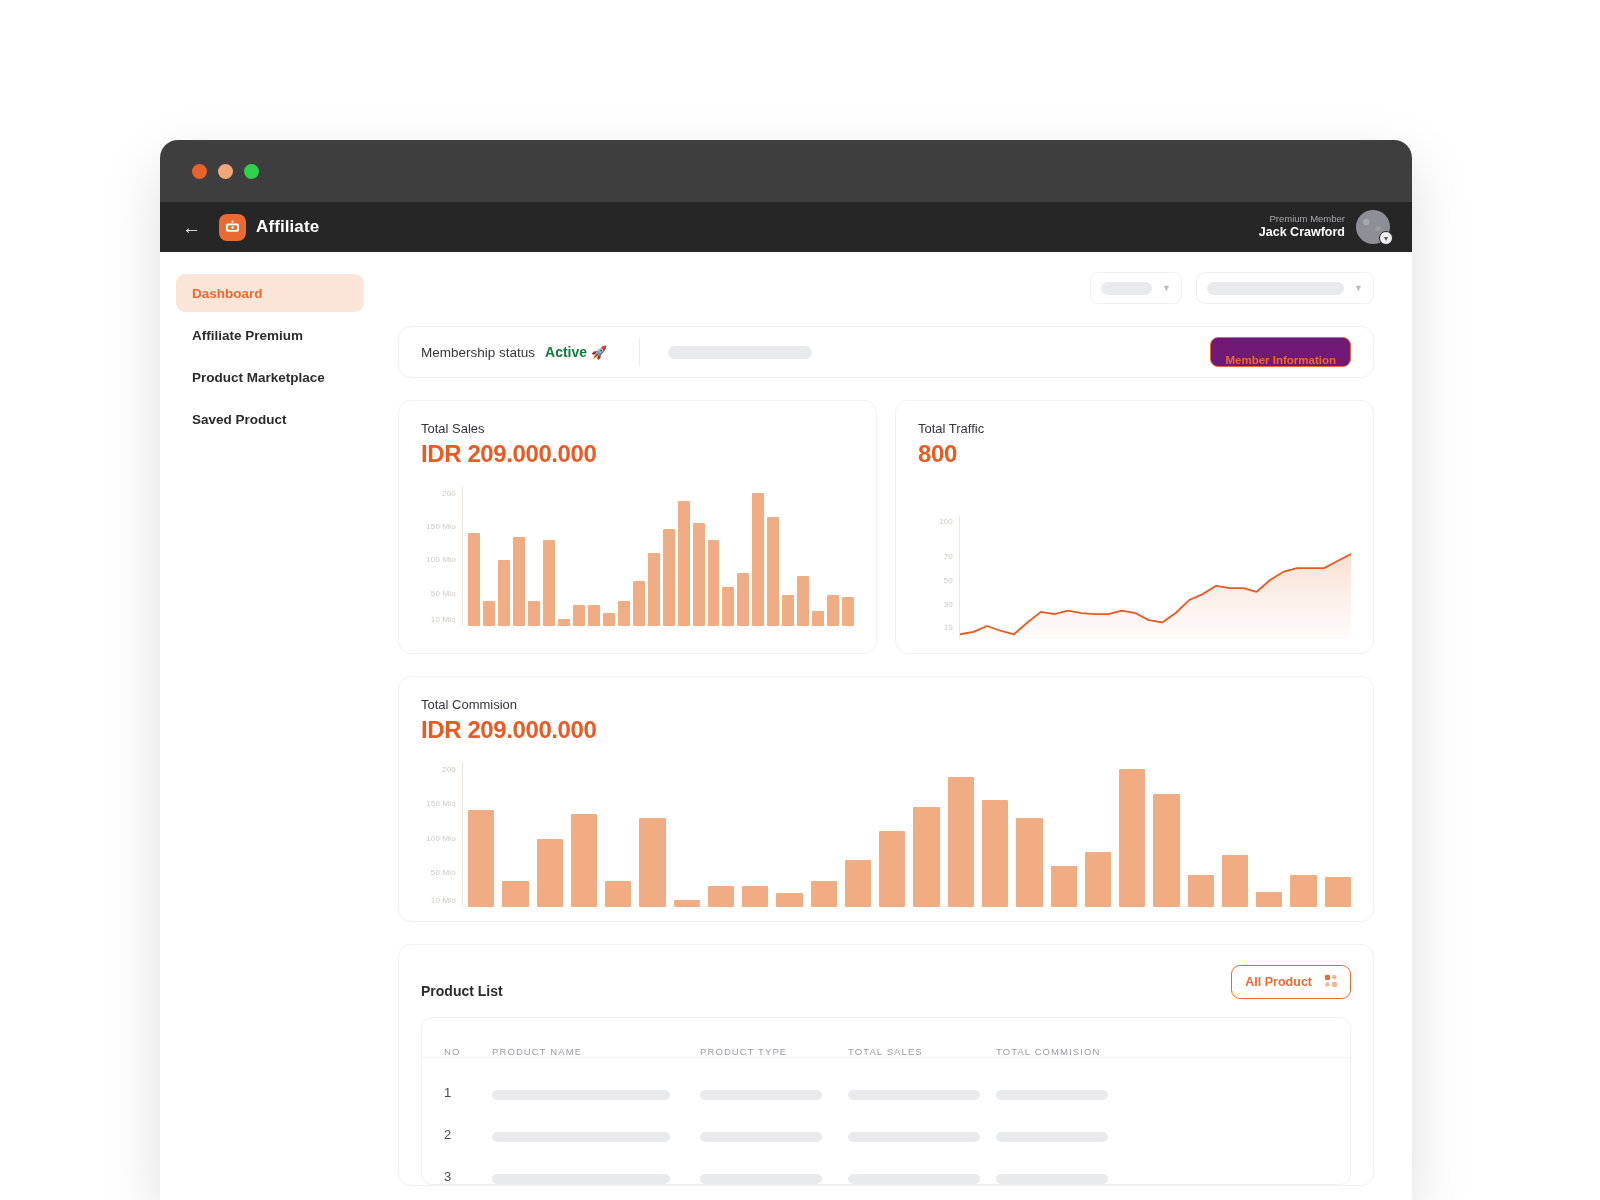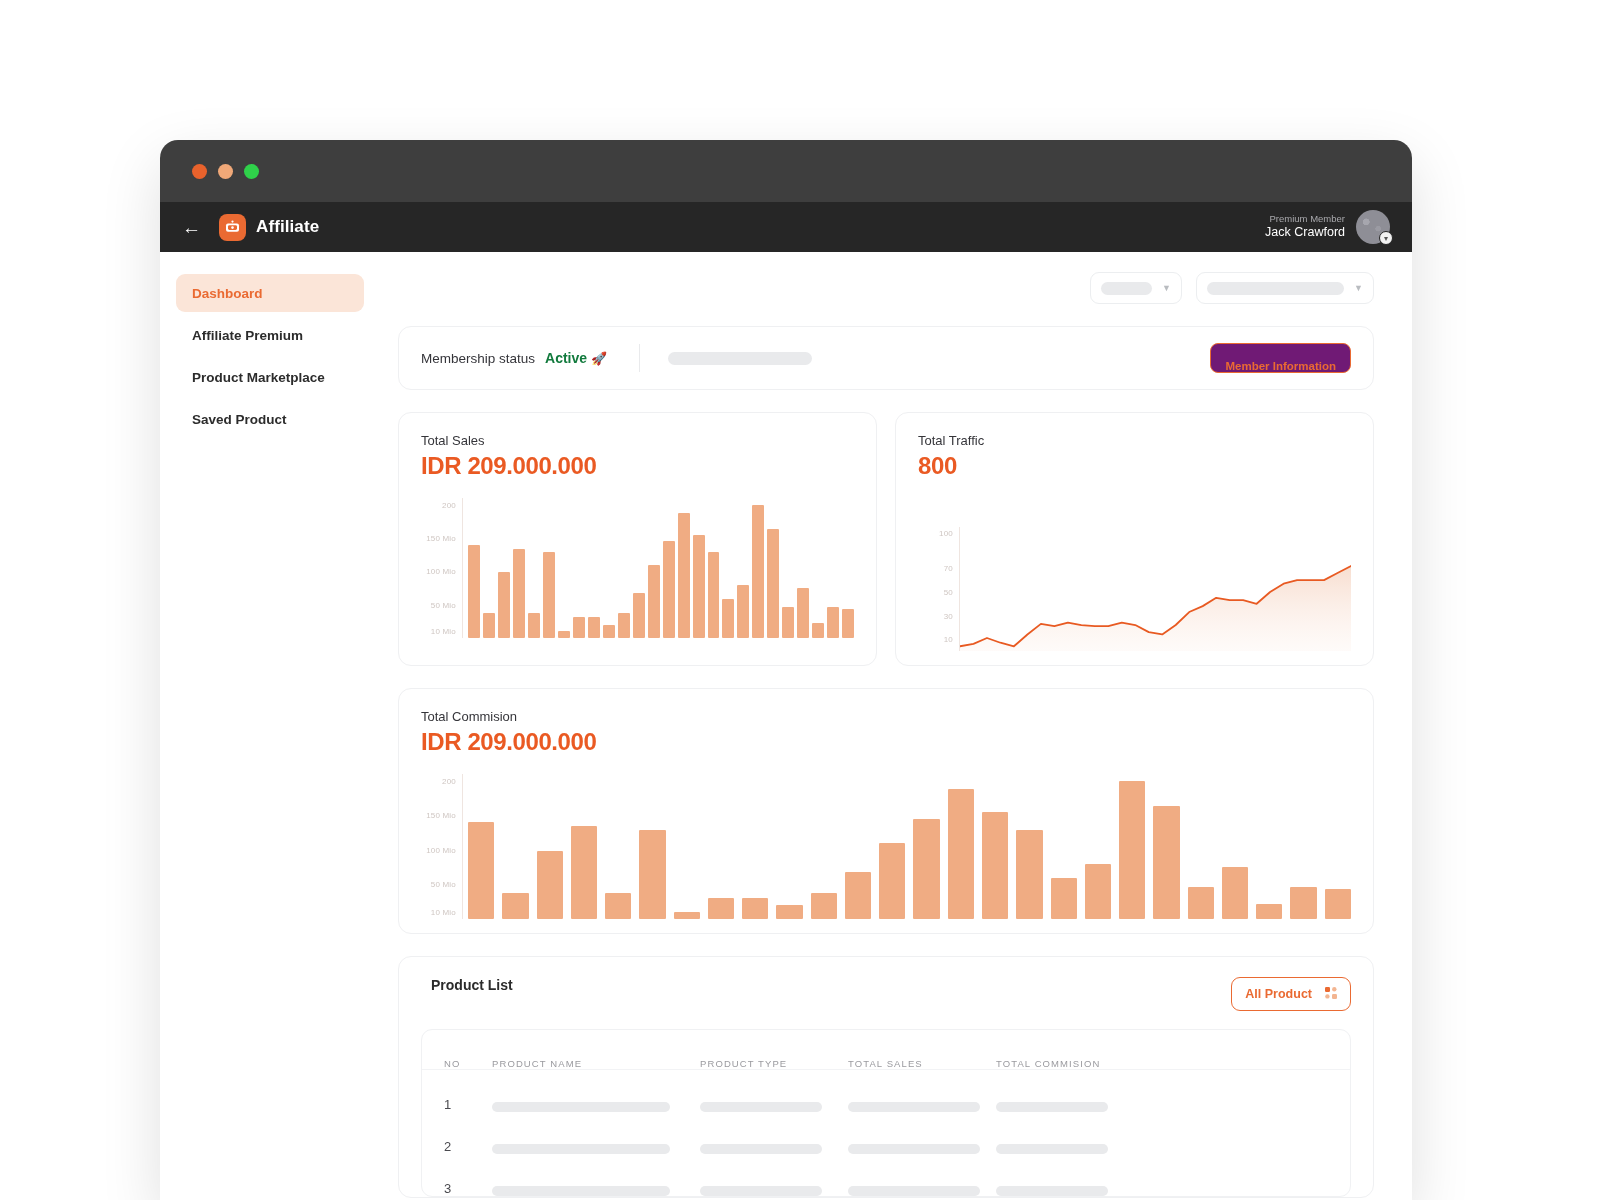--- a/index.html
+++ b/index.html
@@ -45,21 +45,21 @@
     background: #ea6a32;
     display: flex; align-items: center; justify-content: center;
     margin-right: 10px; flex: none;
   }
   #brand-name { color: #ffffff; font-size: 17px; font-weight: 700; letter-spacing: .1px; }
   #profile {
     margin-left: auto; display: flex; align-items: center; gap: 11px;
   }
   #profile-text { text-align: right; line-height: 1.25; }
   #profile-role { color: #a9a9ad; font-size: 9.5px; }
-  #profile-name { color: #ffffff; font-size: 12.5px; font-weight: 400; }
+  #profile-name { color: #ffffff; font-size: 12.5px; font-weight: 700; }
   #avatar {
     width: 34px; height: 34px; border-radius: 50%;
     background: #8e8e96; position: relative; flex: none;
     background-image: radial-gradient(circle at 30% 35%, #a6a6ae 0 10%, transparent 11%),
                       radial-gradient(circle at 65% 55%, #9b9ba3 0 9%, transparent 10%);
   }
   #avatar-caret {
     position: absolute; right: -3px; bottom: -1px;
     width: 14px; height: 14px; border-radius: 50%;
     background: #f1f1f1; color: #555; font-size: 8px;
@@ -92,21 +92,21 @@
     height: 32px; border: 1px solid #eceef0; border-radius: 9px;
     display: flex; align-items: center; padding: 0 10px; gap: 10px;
     background: #fff; cursor: pointer;
   }
   .skel-bar { height: 13px; border-radius: 7px; background: #e9eaec; }
   .chev { color: #b9bcc0; font-size: 9px; }
 
   
   .card { background: #fff; border: 1px solid #eff0f2; border-radius: 13px; }
   #status-card {
-    height: 64px; display: flex; align-items: center;
+    height: 52px; display: flex; align-items: center;
     padding: 0 22px; margin-bottom: 22px;
   }
   #status-label { font-size: 13.5px; color: #35353a; }
   #status-value { font-size: 14px; color: #127a3d; font-weight: 700; margin-left: 10px; }
   #status-rocket { margin-left: 4px; font-size: 13px; }
   #status-divider { width: 1px; height: 28px; background: #e9eaec; margin: 0 28px 0 32px; }
   #status-skel { width: 144px; }
   #member-info-btn {
     margin-left: auto; height: 30px; padding: 0 14px;
     border: 1px solid #ea6a32; border-radius: 8px;
@@ -130,21 +130,21 @@
   }
   .bars { flex: 1; display: flex; align-items: flex-end; gap: 3px; padding-left: 5px; }
   .bar { flex: 1; background: #f0ac83; border-radius: 1px; }
   .area-plot { flex: 1; position: relative; }
 
   
   #commission-card { padding: 20px 22px 14px 22px; margin-bottom: 22px; }
 
   
   #product-card { padding: 20px 22px 0 22px; }
-  #product-head { display: flex; align-items: flex-start; margin-bottom: 18px; margin-left: 10px; }
+  #product-head { display: flex; align-items: flex-end; margin-bottom: 18px; }
   #product-title { font-size: 14px; font-weight: 600; color: #2b2b2b; }
   #all-product-btn {
     margin-left: auto; height: 34px; padding: 0 13px;
     border: 1px solid #ea6a32; border-radius: 9px; background: #fff;
     display: flex; align-items: center; gap: 13px; cursor: pointer;
   }
   #all-product-label { color: #ea6a32; font-size: 12.5px; font-weight: 600; }
   #table { border: 1px solid #f0f1f3; border-radius: 11px; overflow: hidden; }
   .trow { display: flex; align-items: flex-end; padding: 0 22px; }
   #thead { height: 40px; border-bottom: 1px solid #f2f3f5; }

